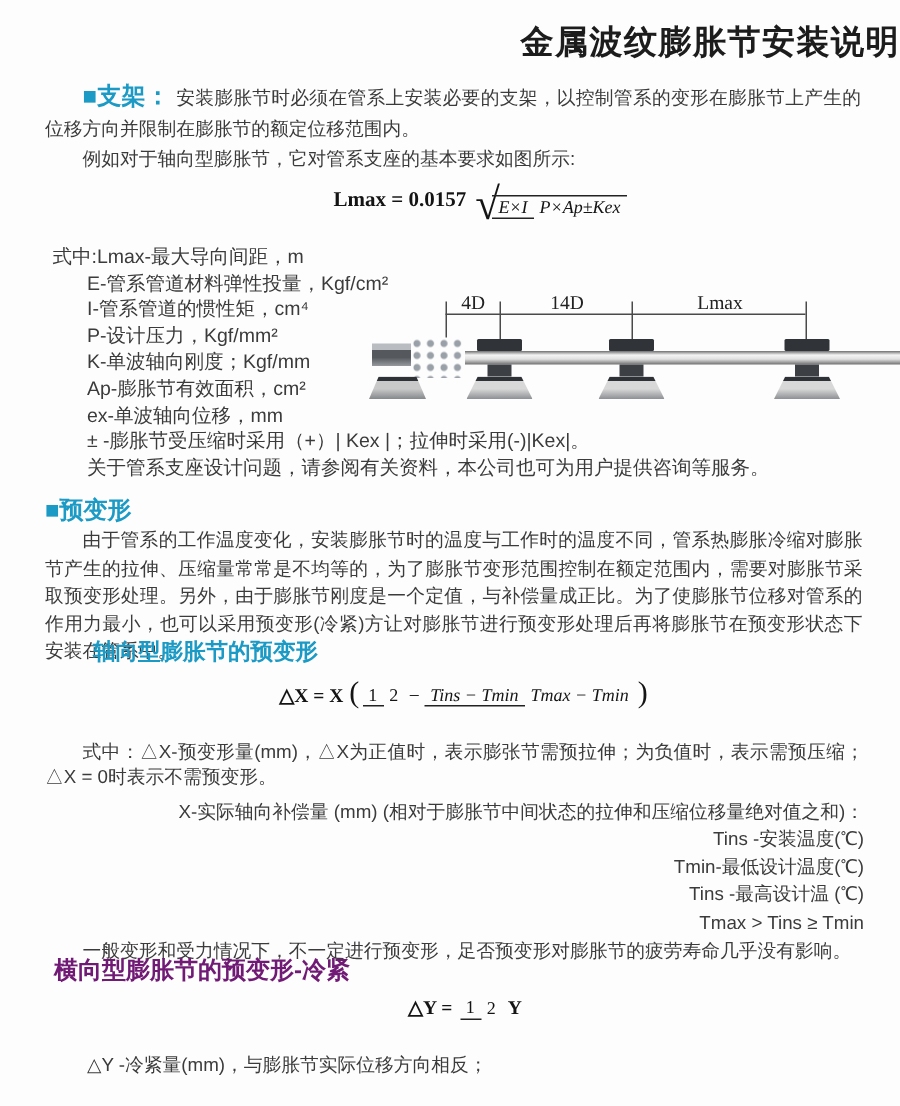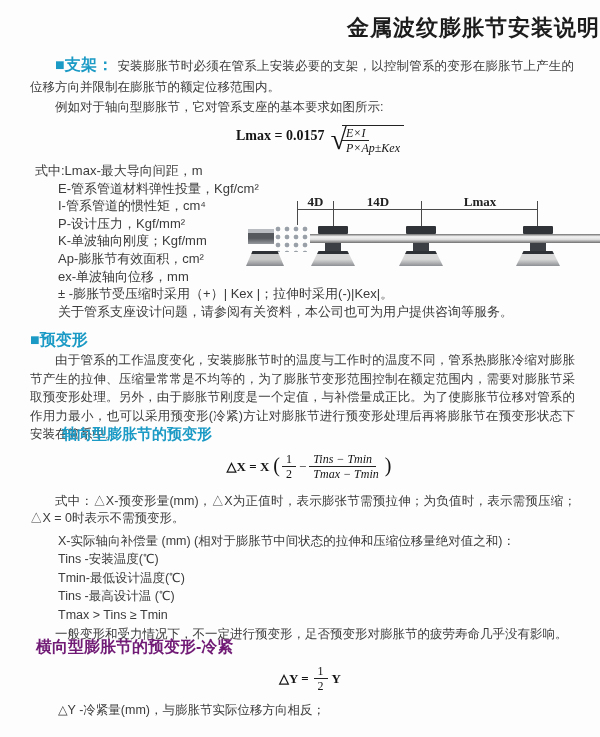--- a/index.html
+++ b/index.html
@@ -29,21 +29,21 @@
   .sec1 .example{margin:0;text-indent:2em;}
   
   .formula{
     font-family:"Liberation Serif",serif;color:#141414;
     display:flex;align-items:center;justify-content:center;
   }
   .f1{top:121px;left:0;width:640px;}
   .f1 .lhs{font-weight:bold;font-size:14px;margin-right:6px;}
   .radical{font-size:30px;line-height:26px;font-weight:400;margin-right:-5px;transform:translateY(3px);}
   .frac{
-    display:inline-flex;flex-direction:column;align-items:flex-start;
+    display:inline-flex;align-items:center;
     font-size:12px;line-height:1.2;vertical-align:middle;
     font-style:italic;
   }
   .frac .num{border-bottom:1px solid #222;padding:0 4px;}
   .frac .den{padding:0 4px;}
   .f1 .frac{border-top:1.4px solid #222;transform:translateY(4px);}
   .f2{top:452px;left:0;width:620px;font-size:13px;}
   .f2 .lhs{font-weight:bold;margin-right:2px;}
   .paren{font-size:20px;font-weight:400;padding:0 2px;transform:translateY(-1px);}
   .op{padding:0 3px;}
@@ -54,21 +54,21 @@
   
   .defs{top:162px;left:35px;font-size:13px;line-height:17.6px;}
   .defs .indent{margin-left:23px;}
   
   .diagram{top:194px;left:248px;width:352px;height:95px;}
   .dim-line{position:absolute;left:49px;top:15px;width:240px;height:1px;background:#4a4a4a;}
   .tick{position:absolute;width:1px;top:7px;height:27px;background:#4a4a4a;}
   .t0{left:49px}.t1{left:85px}.t2{left:173px}.t3{left:289px}
   .dlabel{
     position:absolute;top:0;text-align:center;
-    font-family:"Liberation Serif",serif;font-weight:bold;font-size:13px;color:#222;
+    font-family:"Liberation Serif",serif;font-weight:normal;font-size:13px;color:#222;
   }
   .l0{left:49px;width:37px}.l1{left:86px;width:88px}.l2{left:174px;width:116px}
   .pipe{
     position:absolute;left:0;top:40px;width:352px;height:9px;
     background:linear-gradient(180deg,#6f6f6f 0,#f4f4f4 30%,#e0e0e0 60%,#6f6f6f 100%);
     z-index:1;
   }
   .bellows{
     position:absolute;left:26px;top:31px;width:36px;height:27px;
     background-color:#fdfdfd;
@@ -94,21 +94,21 @@
     position:absolute;left:0;top:27px;width:38px;height:15px;
     background:linear-gradient(180deg,#2e3236 0 22%,#c9c9c9 22% 55%,#85888c 100%);
     clip-path:polygon(17% 0,83% 0,100% 100%,0 100%);
   }
   
   .sec2-head{top:330px;left:30px;font-size:16px;font-weight:bold;color:#1b9ac5;}
   .sec2-body{top:351px;left:30px;width:545px;font-size:12.5px;line-height:18.6px;text-align:justify;text-indent:2em;}
   .axial-head{top:425px;left:62px;font-size:15px;font-weight:bold;color:#1b9ac5;}
   .axial-expl{top:493px;left:30px;width:546px;font-size:12.5px;line-height:17px;}
   .axial-expl .explain{margin:0;text-indent:2em;text-align:justify;}
-  .axial-expl .items{margin:5px 0 0 28px;}
+  .axial-expl .items{margin:5px 0 0 28px;text-align:right;}
   .axial-expl .items div{line-height:18.4px;}
   .axial-expl .note{margin:2px 0 0;text-indent:2em;}
   .lateral-head{top:637px;left:36px;font-size:16px;font-weight:bold;color:#701a75;}
   .last-note{top:702px;left:58px;font-size:12.5px;}
 </style>
 </head>
 <body>
 
 <div class="abs page-title">金属波纹膨胀节安装说明</div>
 

